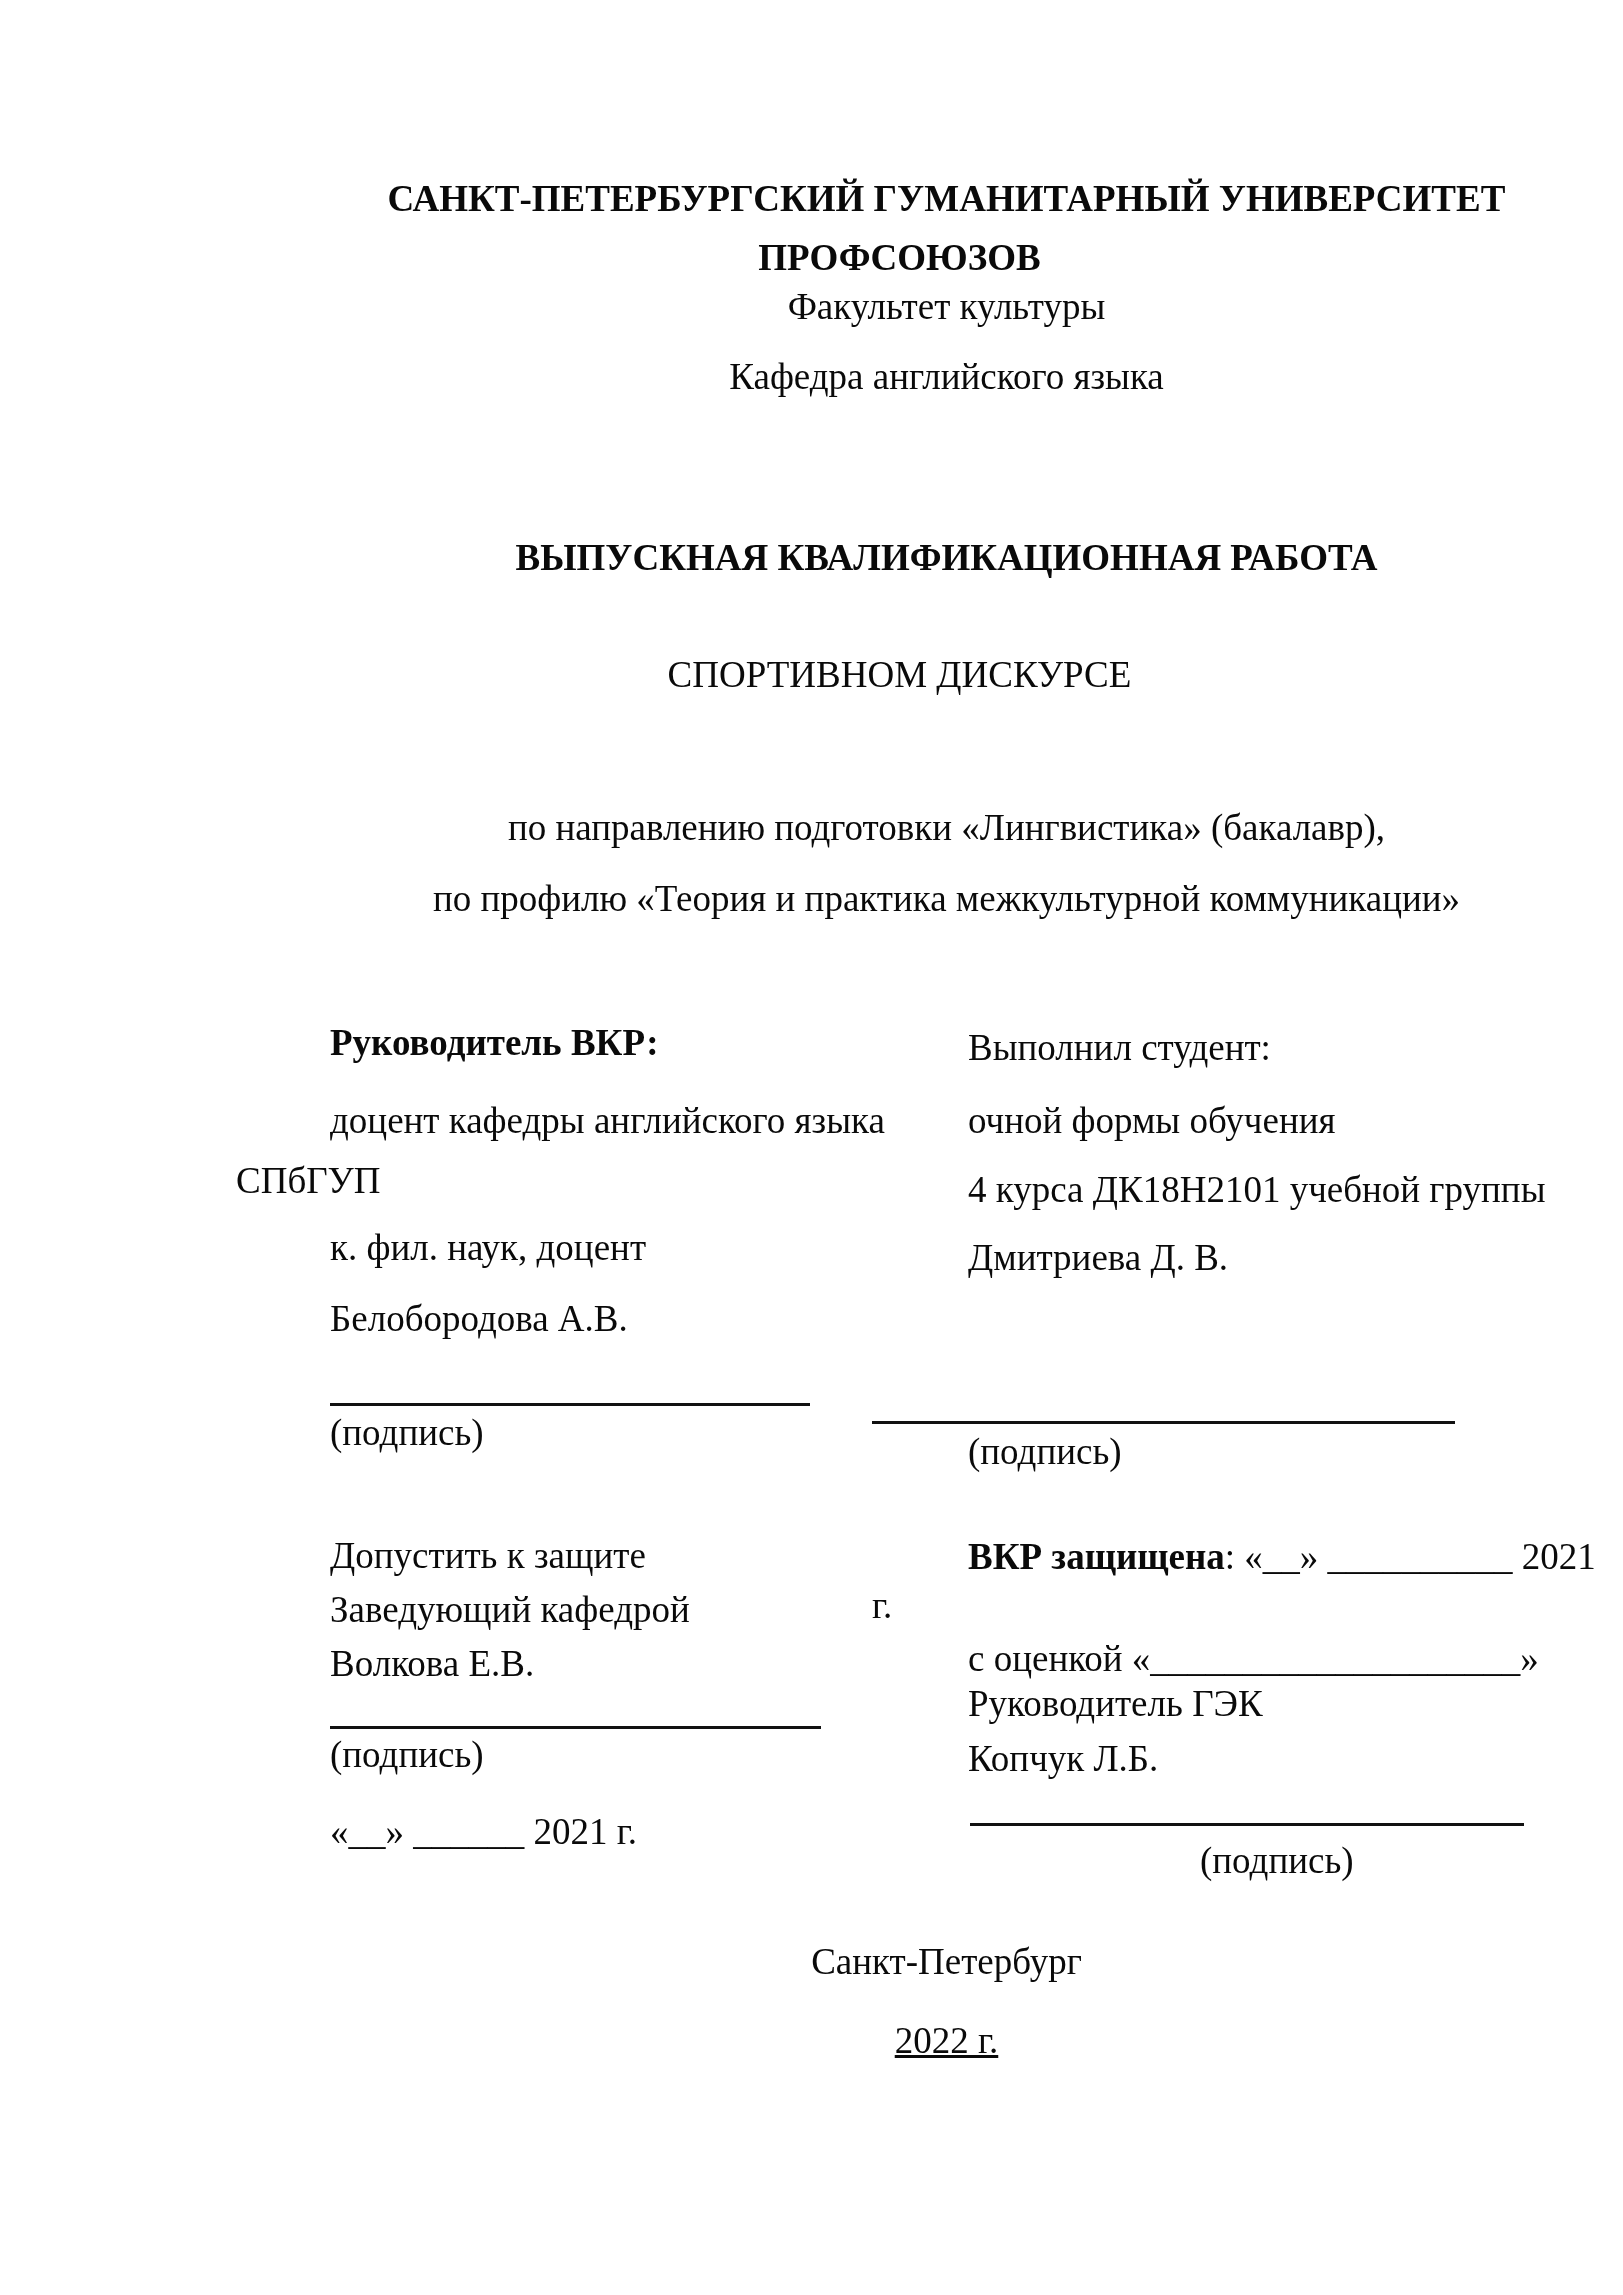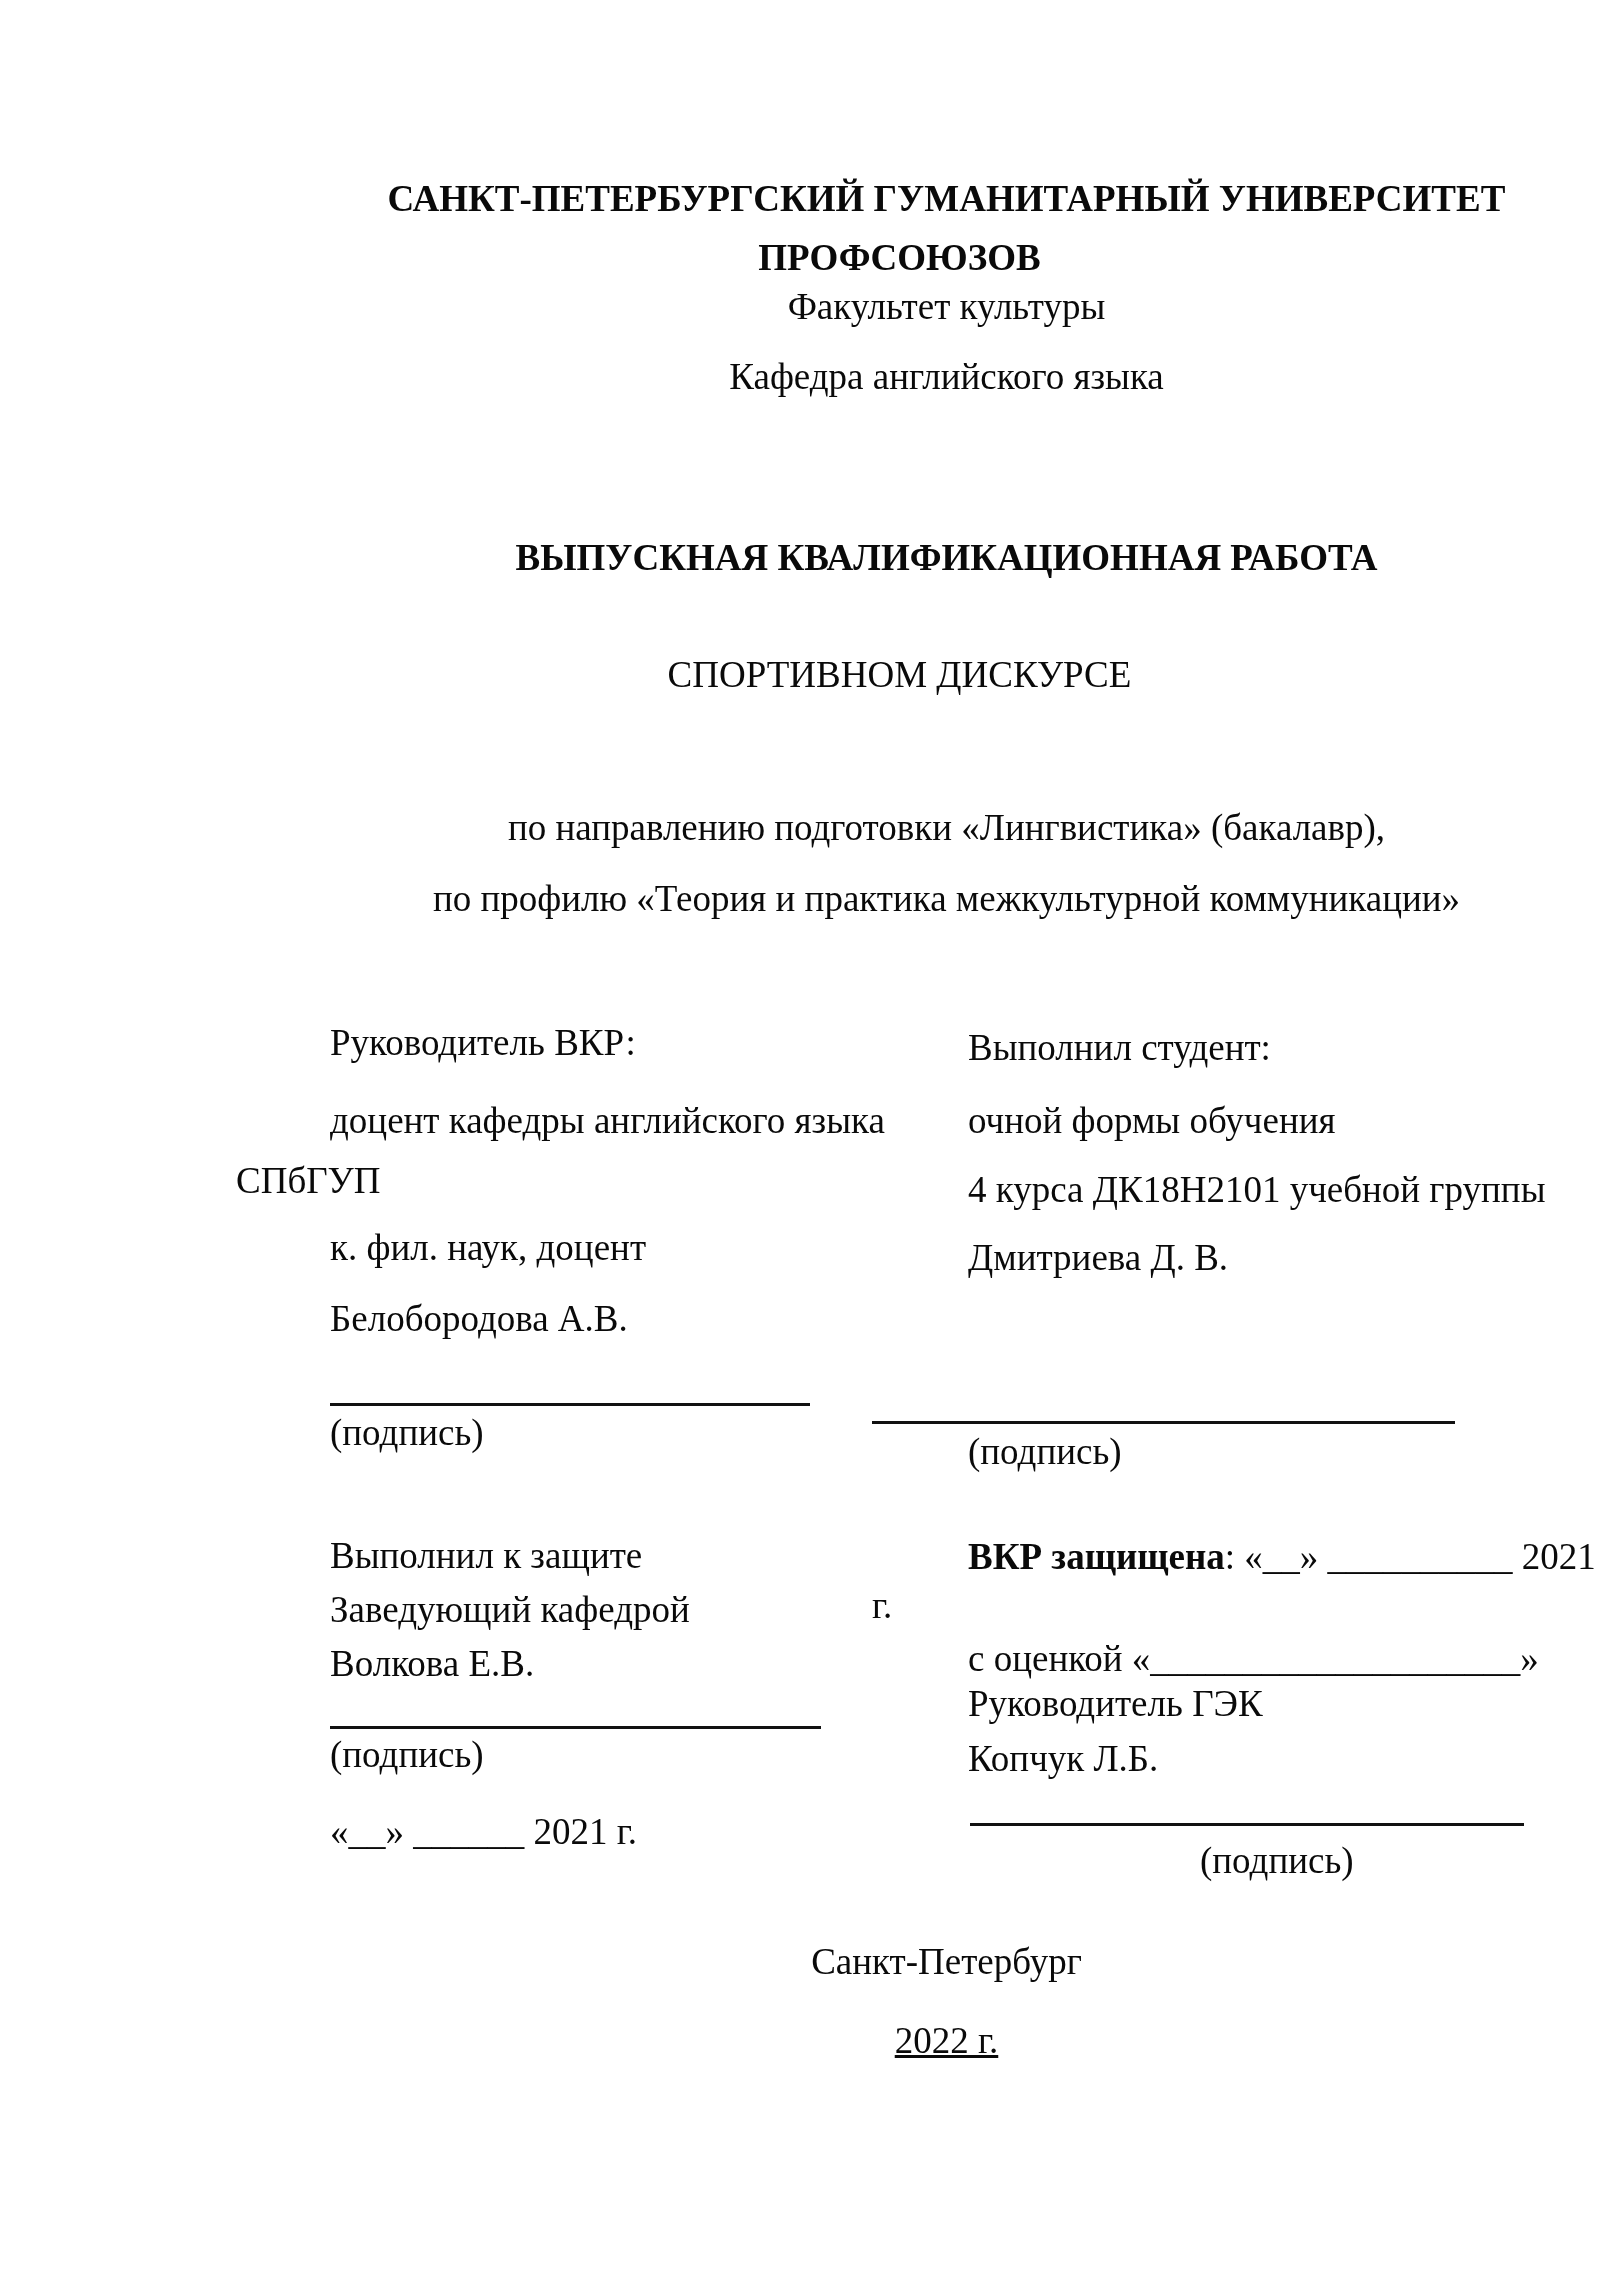--- a/index.html
+++ b/index.html
@@ -33,21 +33,21 @@
   #a2 { top: 211px; }
   #a3 { top: 288px; }
   #a4 { top: 358px; }
   
   #b1 { top: 511px; }
   #b2 { top: 586px; }
   #b3 { top: 656px; }
   #c1 { top: 809px; }
   #c2 { top: 880px; }
   
-  #l1  { left: 330px; top: 1024px; }
+  #l1  { left: 330px; top: 1024px; font-weight: bold; }
   #l2  { left: 330px; top: 1102px; }
   #l3  { left: 236px; top: 1162px; }
   #l4  { left: 330px; top: 1229px; }
   #l5  { left: 330px; top: 1300px; }
   #ln-l6  { left: 330px; top: 1403px; width: 480px; }
   #l7  { left: 330px; top: 1414px; }
   #l8  { left: 330px; top: 1537px; }
   #l9  { left: 330px; top: 1591px; }
   #l10 { left: 330px; top: 1645px; }
   #ln-l11 { left: 330px; top: 1726px; width: 491px; }
@@ -94,21 +94,21 @@
   <div class="rule" id="ln-l6"></div>
   <div class="line i" id="l7">(подпись)</div>
 
   <div class="line" id="r1">Выполнил студент:</div>
   <div class="line" id="r2">очной формы обучения</div>
   <div class="line" id="r3">4 курса ДК18Н2101 учебной группы</div>
   <div class="line" id="r4">Дмитриева Д. В.</div>
   <div class="rule" id="ln-r5"></div>
   <div class="line i" id="r6">(подпись)</div>
 
-  <div class="line" id="l8">Выполнил к защите</div>
+  <div class="line" id="l8">Допустить к защите</div>
   <div class="line" id="l9">Заведующий кафедрой</div>
   <div class="line" id="l10">Волкова Е.В.</div>
   <div class="rule" id="ln-l11"></div>
   <div class="line i" id="l12">(подпись)</div>
   <div class="line" id="l13">«__» ______ 2021 г.</div>
 
   <div class="line" id="r7"><span class="b">ВКР защищена</span><span>: «__» __________ 2021</span></div>
   <div class="line" id="r8">г.</div>
   <div class="line" id="r9">с оценкой «____________________»</div>
   <div class="line" id="r10">Руководитель ГЭК</div>

